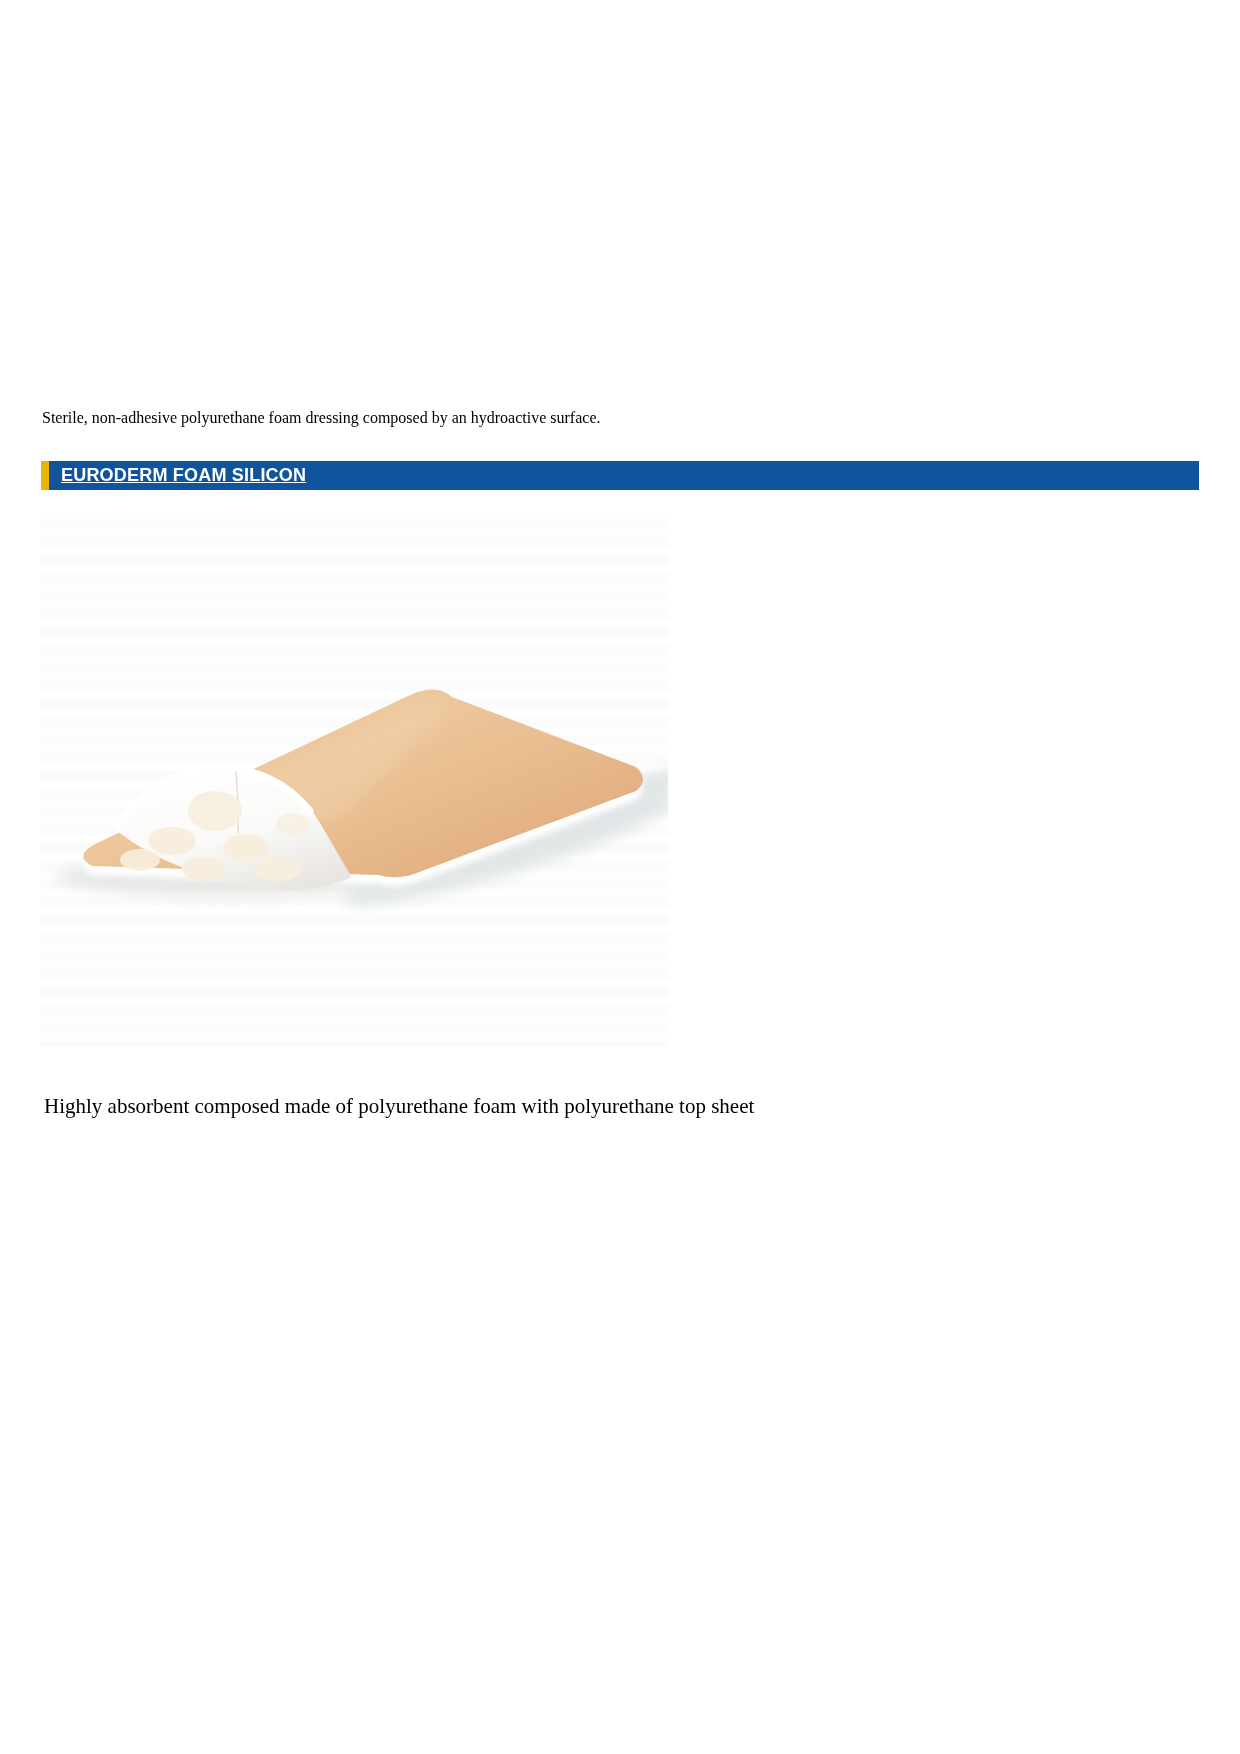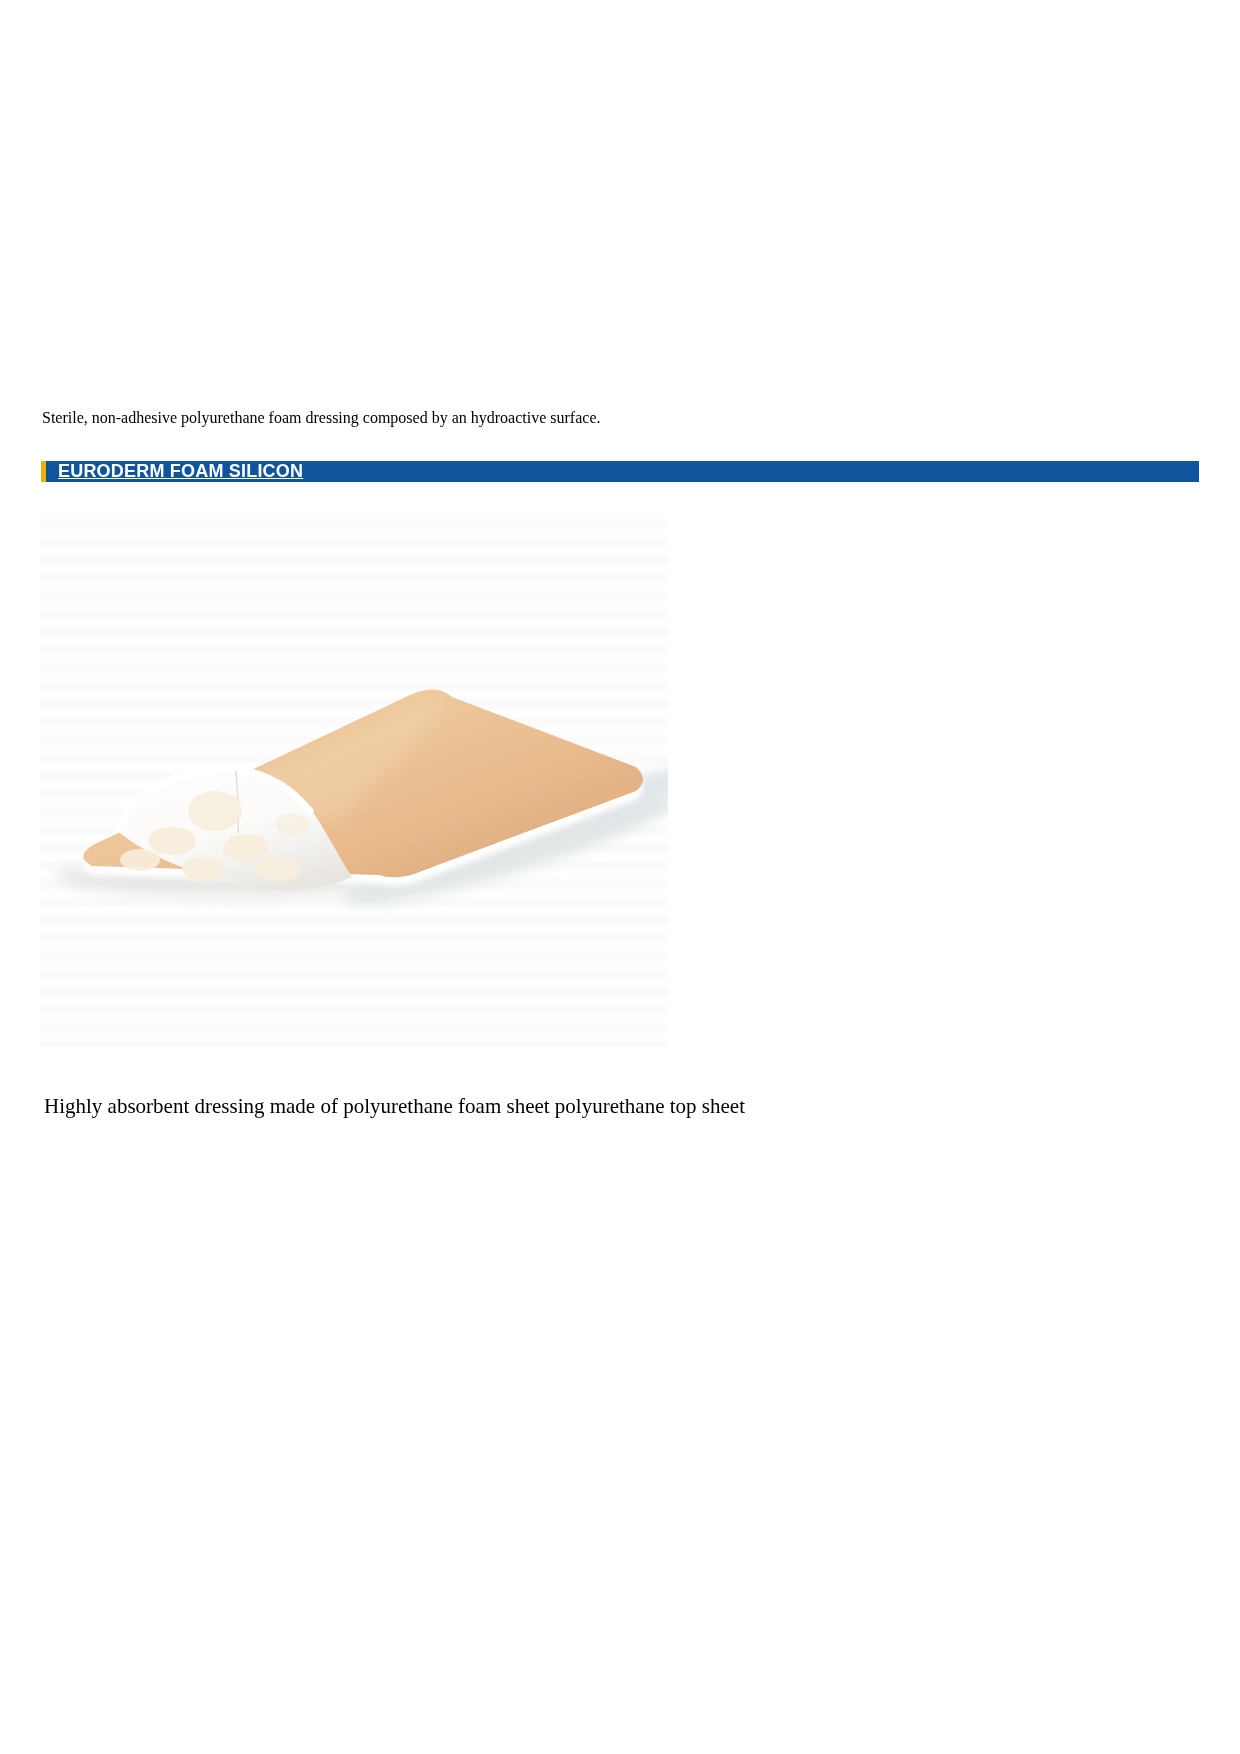--- a/index.html
+++ b/index.html
@@ -5,23 +5,23 @@
   html,body{margin:0;padding:0;}
   body{
     width:1240px;height:1754px;position:relative;background:#ffffff;
     font-family:"Liberation Serif", serif;color:#000;overflow:hidden;
   }
   .intro-text{
     position:absolute;left:42px;top:405px;width:1000px;
     font-size:16px;line-height:26px;color:#000;
   }
   .section-bar{
-    position:absolute;left:41px;top:461px;width:1158px;height:21px;
+    position:absolute;left:41px;top:461px;width:1158px;height:29px;
     background:#10549e;display:flex;align-items:center;
-    border-left:5px solid #eab308;box-sizing:border-box;
+    border-left:8px solid #eab308;box-sizing:border-box;
   }
   .section-bar .label{
     font-family:"Liberation Sans", sans-serif;
     font-weight:bold;font-size:18px;letter-spacing:.2px;color:#ffffff;
     text-decoration:underline;padding-left:12px;white-space:nowrap;
   }
   .image-block{
     position:absolute;left:40px;top:519px;width:628px;height:528px;
     background:repeating-linear-gradient(
       180deg,
@@ -104,13 +104,13 @@
         <ellipse cx="100" cy="341" rx="20" ry="11" opacity="0.9"></ellipse>
         <ellipse cx="163" cy="350" rx="21" ry="12"></ellipse>
         <ellipse cx="206" cy="329" rx="23" ry="14"></ellipse>
         <ellipse cx="238" cy="350" rx="23" ry="12" opacity="0.95"></ellipse>
         <ellipse cx="252" cy="305" rx="16" ry="11" opacity="0.7"></ellipse>
       </g>
     </g>
   </svg>
 </div>
 
-<div class="description-text">Highly absorbent dressing made of polyurethane foam sheet polyurethane top sheet</div>
+<div class="description-text">Highly absorbent composed made of polyurethane foam with polyurethane top sheet</div>
 
 </body></html>

